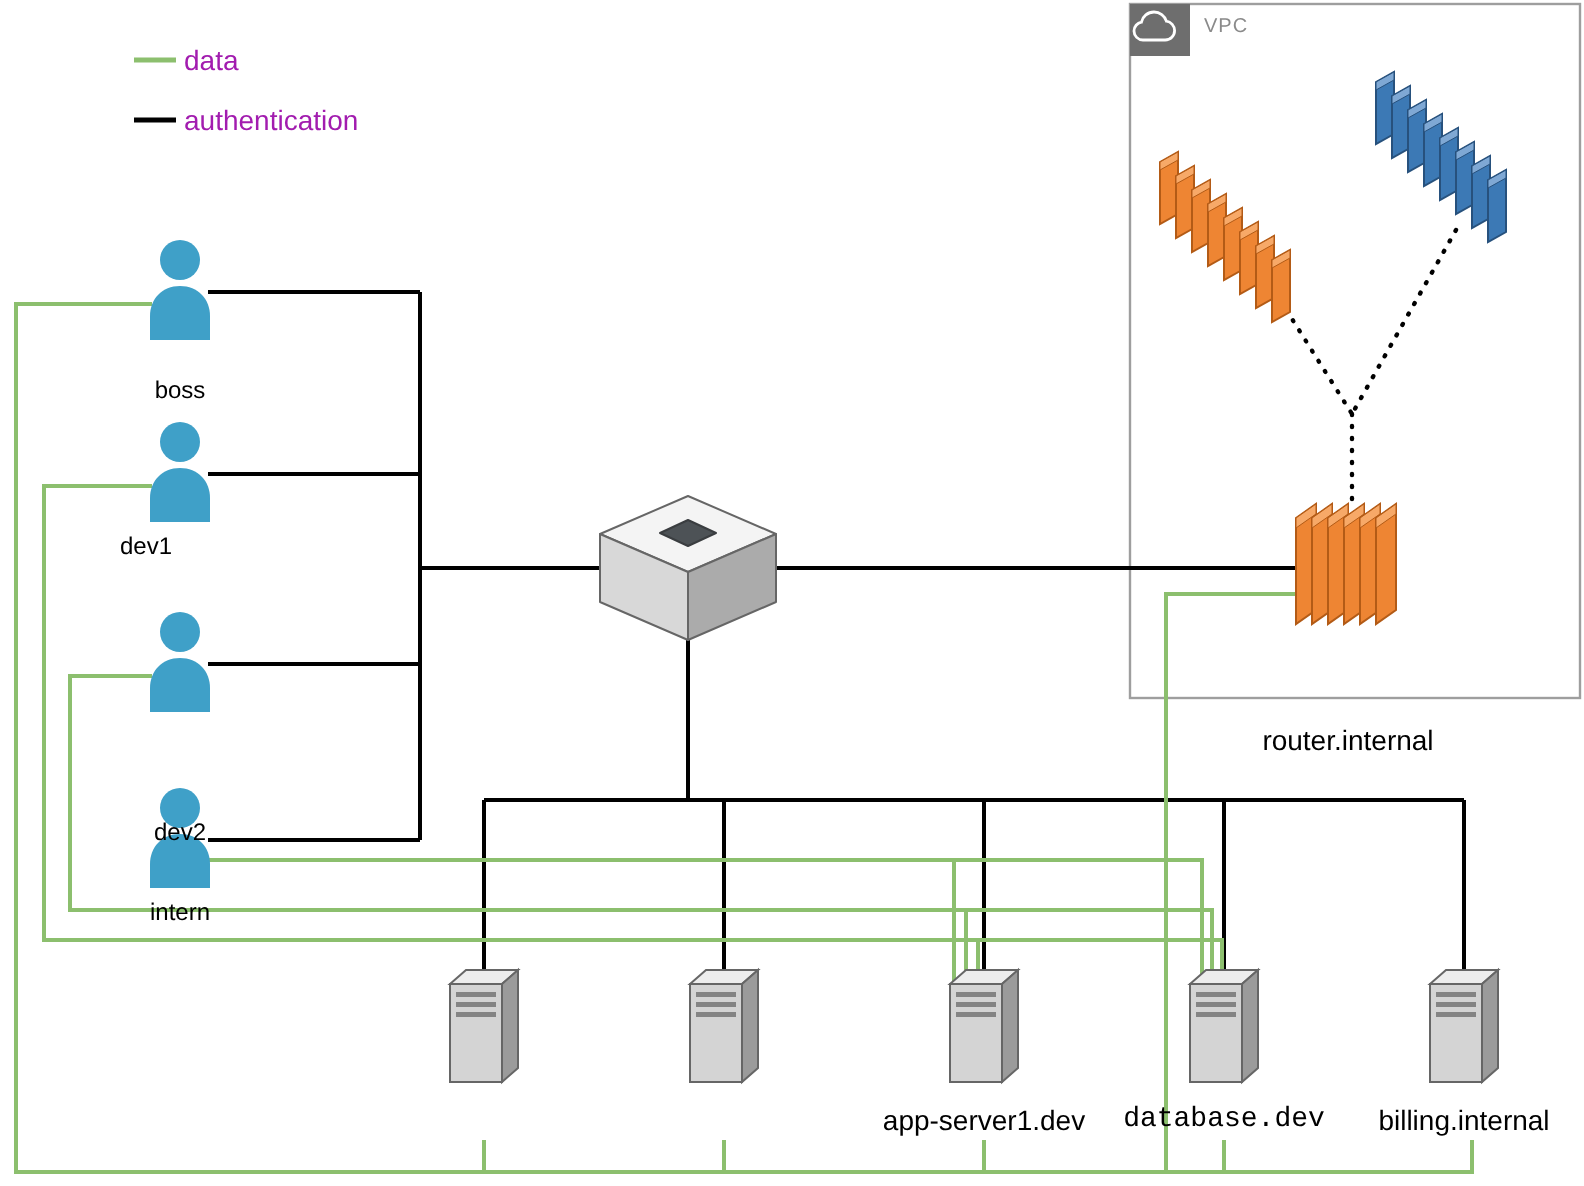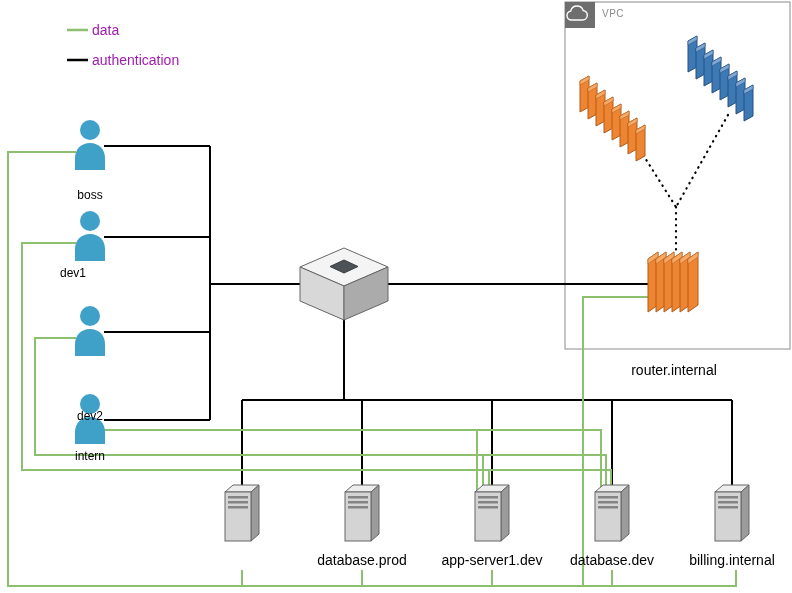--- a/index.html
+++ b/index.html
@@ -149,18 +149,17 @@
   <div class="vpc-lbl" style="left:602px;top:8px;">VPC</div>
 
   <div class="lbl sm" style="left:60px;top:188px;width:60px;">boss</div>
   <div class="lbl sm" style="left:43px;top:266px;width:60px;">dev1</div>
   <div class="lbl sm" style="left:60px;top:361px;width:60px;margin-top:48px;">dev2</div>
   <div class="lbl sm" style="left:60px;top:449px;width:60px;">intern</div>
 
 
   <div class="lbl" style="left:609px;top:320px;width:130px;margin-top:42px;">router.internal</div>
 
-  <div class="lbl" style="left:297px;top:552px;width:130px;">database.prod</div>
   <div class="lbl" style="left:427px;top:552px;width:130px;text-align:center;">app-server1.dev</div>
-  <div class="lbl" style="left:547px;top:552px;width:130px;">database.dev</div>
+  <div class="lbl" style="left:547px;top:552px;width:130px;font-family:Liberation Mono, monospace;">database.dev</div>
   <div class="lbl" style="left:667px;top:552px;width:130px;">billing.internal</div>
 
 </div>
 
 </body></html>

